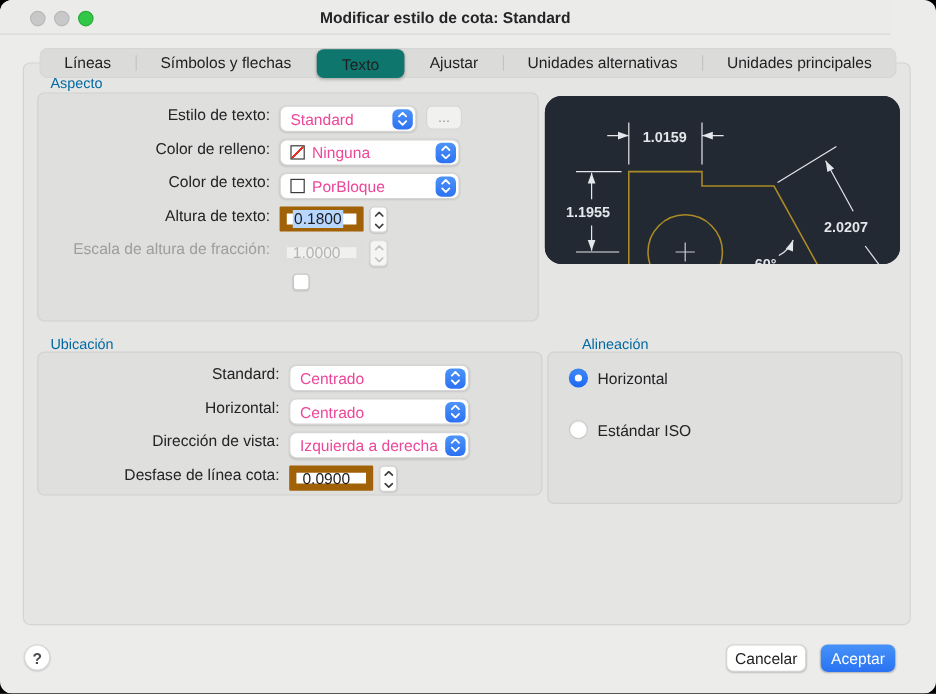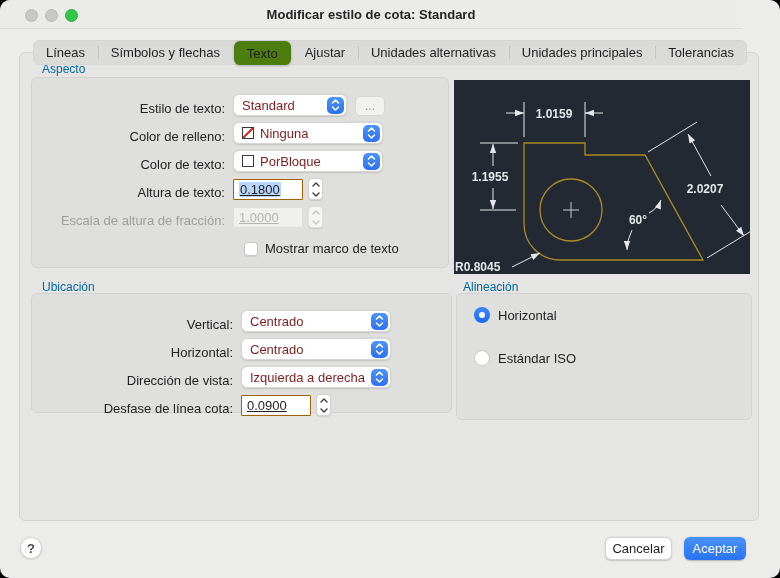--- a/index.html
+++ b/index.html
@@ -15,74 +15,74 @@
   .title{position:absolute;left:0;right:0;top:0;height:29px;line-height:29px;text-align:center;
          font-size:13px;font-weight:bold;color:#252527;}
 
   
   .tabs{position:absolute;left:33px;top:40px;width:714px;height:25px;background:#dbdbda;border-radius:7px;
         display:flex;align-items:stretch;z-index:3;box-shadow:inset 0 0 0 0.5px #d0d0cf;}
   .seg{position:relative;flex:1 1 auto;display:flex;align-items:center;justify-content:center;
        font-size:13px;color:#1f1f21;white-space:nowrap;padding:12px 12px;cursor:default;}
   .seg::before{content:"";position:absolute;left:0;top:6px;width:1px;height:13px;background:#c4c4c3;}
   .seg:first-child::before,.seg.active::before,.seg.active + .seg::before{display:none;}
-  .seg.active{background:#4d7c0f;border-radius:6px;margin:1px;box-shadow:0 1px 2.5px rgba(0,0,0,.22), 0 0 0 0.5px rgba(0,0,0,.05);}
+  .seg.active{background:#0f766e;border-radius:6px;margin:1px;box-shadow:0 1px 2.5px rgba(0,0,0,.22), 0 0 0 0.5px rgba(0,0,0,.05);}
 
   
   .panel{position:absolute;left:19px;top:52px;width:740px;height:469px;background:#e5e5e4;
          border:1px solid #d4d4d3;border-radius:6px;z-index:1;}
 
   .group-label{position:absolute;font-size:12px;color:#0369a1;z-index:2;}
   .group-box{position:absolute;background:#dfdfde;border:1px solid #d1d1d0;border-radius:6px;z-index:2;}
 
   #aspecto-label{left:42px;top:62px;}
   #aspecto-box{left:31px;top:77px;width:418px;height:191px;padding-top:10px;}
   #ubicacion-label{left:42px;top:280px;}
   #ubicacion-box{left:31px;top:293px;width:421px;height:120px;padding-top:10px;}
-  #alineacion-label{left:463px;top:280px;}
+  #alineacion-label{left:485px;top:280px;}
   #alineacion-box{left:456px;top:293px;width:296px;height:127px;padding:13px 0 0 17px;}
 
-  .row{display:flex;align-items:flex-end;height:28px;}
+  .row{display:flex;align-items:flex-start;height:28px;}
   .lbl{width:201px;padding-right:8px;text-align:right;font-size:13px;color:#232325;flex:none;white-space:nowrap;}
   .lbl.dim{color:#9e9e9f;}
   #ubicacion-box .lbl{width:209px;}
 
   
   .popup{height:22px;background:#fff;border:1px solid #d6d6d5;border-radius:6px;display:flex;align-items:center;
          box-shadow:0 0.5px 1.5px rgba(0,0,0,.12);padding-left:8px;cursor:default;}
-  .popup .ptext{font-size:13px;color:#7f1d1d;flex:1 1 auto;white-space:nowrap;overflow:hidden;}
+  .popup .ptext{font-size:13px;color:#ec4899;flex:1 1 auto;white-space:nowrap;overflow:hidden;}
   .capsule{width:17px;height:17px;margin:0 2px 0 4px;border-radius:5px;flex:none;
            background:linear-gradient(#4d94f8,#2c71f2);display:flex;align-items:center;justify-content:center;}
   .swatch{width:12px;height:12px;border:1px solid #3a3a3a;background:#fff;margin-right:6px;flex:none;}
   .swatch.none{background:linear-gradient(135deg, #fff 42%, #e33127 42%, #e33127 58%, #fff 58%);}
   .w114{width:114px;} .w150{width:150px;}
 
   
-  .field{width:70px;height:21px;background:#fff;border:1px solid #a16207;display:flex;align-items:center;
-         padding:0 5px;font-size:13px;color:#1e1e20;border-radius:1px;text-decoration:underline;}
+  .field{width:70px;height:21px;background:#fff;border:6px solid #a16207;display:flex;align-items:center;
+         padding:0 5px;font-size:13px;color:#1e1e20;border-radius:1px;}
   .field .sel{background:#b8d7fe;padding:0 1px;}
   .field.disabled{background:#f0f0ef;border-color:#dededd;color:#b4b4b5;}
   .stepper{width:15px;height:22px;margin-left:5px;background:#fff;border:1px solid #d2d2d1;border-radius:4px;
            box-shadow:0 0.5px 1px rgba(0,0,0,.1);display:flex;flex-direction:column;overflow:hidden;}
   .stepper span{flex:1;display:flex;align-items:center;justify-content:center;}
   .stepper.disabled{background:#f5f5f4;border-color:#e0e0df;}
 
   
   .checkbox{width:14px;height:14px;background:#fff;border:1px solid #c7c7c6;border-radius:3.5px;
             box-shadow:0 0.5px 1px rgba(0,0,0,.08);margin-right:7px;flex:none;}
   .chk-lbl{font-size:13px;color:#232325;}
   .opt{display:flex;align-items:center;height:16px;margin-bottom:27px;}
   .radio{width:16px;height:16px;border-radius:50%;margin-right:8px;flex:none;background:#fff;
          border:1px solid #cbcbca;box-shadow:inset 0 1px 1px rgba(0,0,0,.06);}
   .radio.on{border:none;background:linear-gradient(#3f8bf8,#1b67f1);position:relative;}
   .radio.on::after{content:"";position:absolute;left:5px;top:5px;width:6px;height:6px;border-radius:50%;background:#fff;}
   .opt-lbl{font-size:13px;color:#232325;text-align:center;}
 
   
-  .preview{position:absolute;left:454px;top:80px;width:296px;height:194px;border-radius:0;overflow:hidden;z-index:2;background:#232933;}
+  .preview{position:absolute;left:454px;top:80px;width:296px;height:140px;border-radius:14px;overflow:hidden;z-index:2;background:#232933;}
   .dt{font-size:12px;font-weight:bold;fill:#e3e6ea;font-family:"Liberation Sans",sans-serif;}
 
   
   .help-btn{position:absolute;left:20px;top:537px;width:22px;height:22px;border-radius:50%;background:#fff;
             border:1px solid #d8d8d7;box-shadow:0 0.5px 1.5px rgba(0,0,0,.18);display:flex;align-items:center;
             justify-content:center;font-size:13px;font-weight:bold;color:#4a4a4c;}
   .btn{position:absolute;top:537px;height:23px;border-radius:6px;font-size:13px;display:flex;align-items:center;
        justify-content:center;cursor:default;margin-left:32px;}
   .btn.cancel{right:108px;width:67px;background:#fff;border:0.5px solid #d3d3d2;color:#1e1e20;
               box-shadow:0 0.5px 1.5px rgba(0,0,0,.18);}
@@ -101,21 +101,20 @@
     <div class="title">Modificar estilo de cota: Standard</div>
   </div>
 
   <div class="tabs">
     <div class="seg">Líneas</div>
     <div class="seg">Símbolos y flechas</div>
     <div class="seg active">Texto</div>
     <div class="seg">Ajustar</div>
     <div class="seg">Unidades alternativas</div>
     <div class="seg">Unidades principales</div>
-    <div class="seg">Tolerancias</div>
   </div>
 
   <div class="panel"></div>
 
   <div class="group-label" id="aspecto-label">Aspecto</div>
   <div class="group-box" id="aspecto-box">
 
     <div class="row">
       <span class="lbl">Estilo de texto:</span>
       <div class="popup w114">
@@ -191,21 +190,20 @@
         <span>
             <svg width="8" height="5" viewBox="0 0 8 5">
               <path d="M1 1 L4 4 L7 1" stroke="#c3c3c2" stroke-width="1.4" fill="none" stroke-linecap="round" stroke-linejoin="round"></path>
             </svg>
           </span>
       </div>
     </div>
 
     <div class="row" style="padding-left:212px">
       <span class="checkbox"></span>
-      <span class="chk-lbl">Mostrar marco de texto</span>
     </div>
   </div>
 
   <div class="preview">
     <svg width="296" height="194" viewBox="0 0 296 194">
       <defs>
         <marker id="arr" markerWidth="11" markerHeight="9" refX="9.5" refY="4" orient="auto" markerUnits="userSpaceOnUse">
           <path d="M0.5 0.8 L9.5 4 L0.5 7.2 Z" fill="#e3e6ea"></path>
         </marker>
       </defs>
@@ -249,21 +247,21 @@
       <text class="dt" x="251" y="113" text-anchor="middle">2.0207</text>
       <text class="dt" x="184" y="144" text-anchor="middle">60°</text>
       <text class="dt" x="1" y="191" text-anchor="start">R0.8045</text>
     </svg>
   </div>
 
   <div class="group-label" id="ubicacion-label">Ubicación</div>
   <div class="group-box" id="ubicacion-box">
 
     <div class="row">
-      <span class="lbl">Vertical:</span>
+      <span class="lbl">Standard:</span>
       <div class="popup w150">
         <span class="ptext">Centrado</span>
         <span class="capsule">
           <svg width="9" height="12" viewBox="0 0 9 12">
               <path d="M1.5 4 L4.5 1 L7.5 4" stroke="#fff" stroke-width="1.5" fill="none" stroke-linecap="round" stroke-linejoin="round"></path>
               <path d="M1.5 8 L4.5 11 L7.5 8" stroke="#fff" stroke-width="1.5" fill="none" stroke-linecap="round" stroke-linejoin="round"></path>
             </svg>
         </span>
       </div>
     </div>

